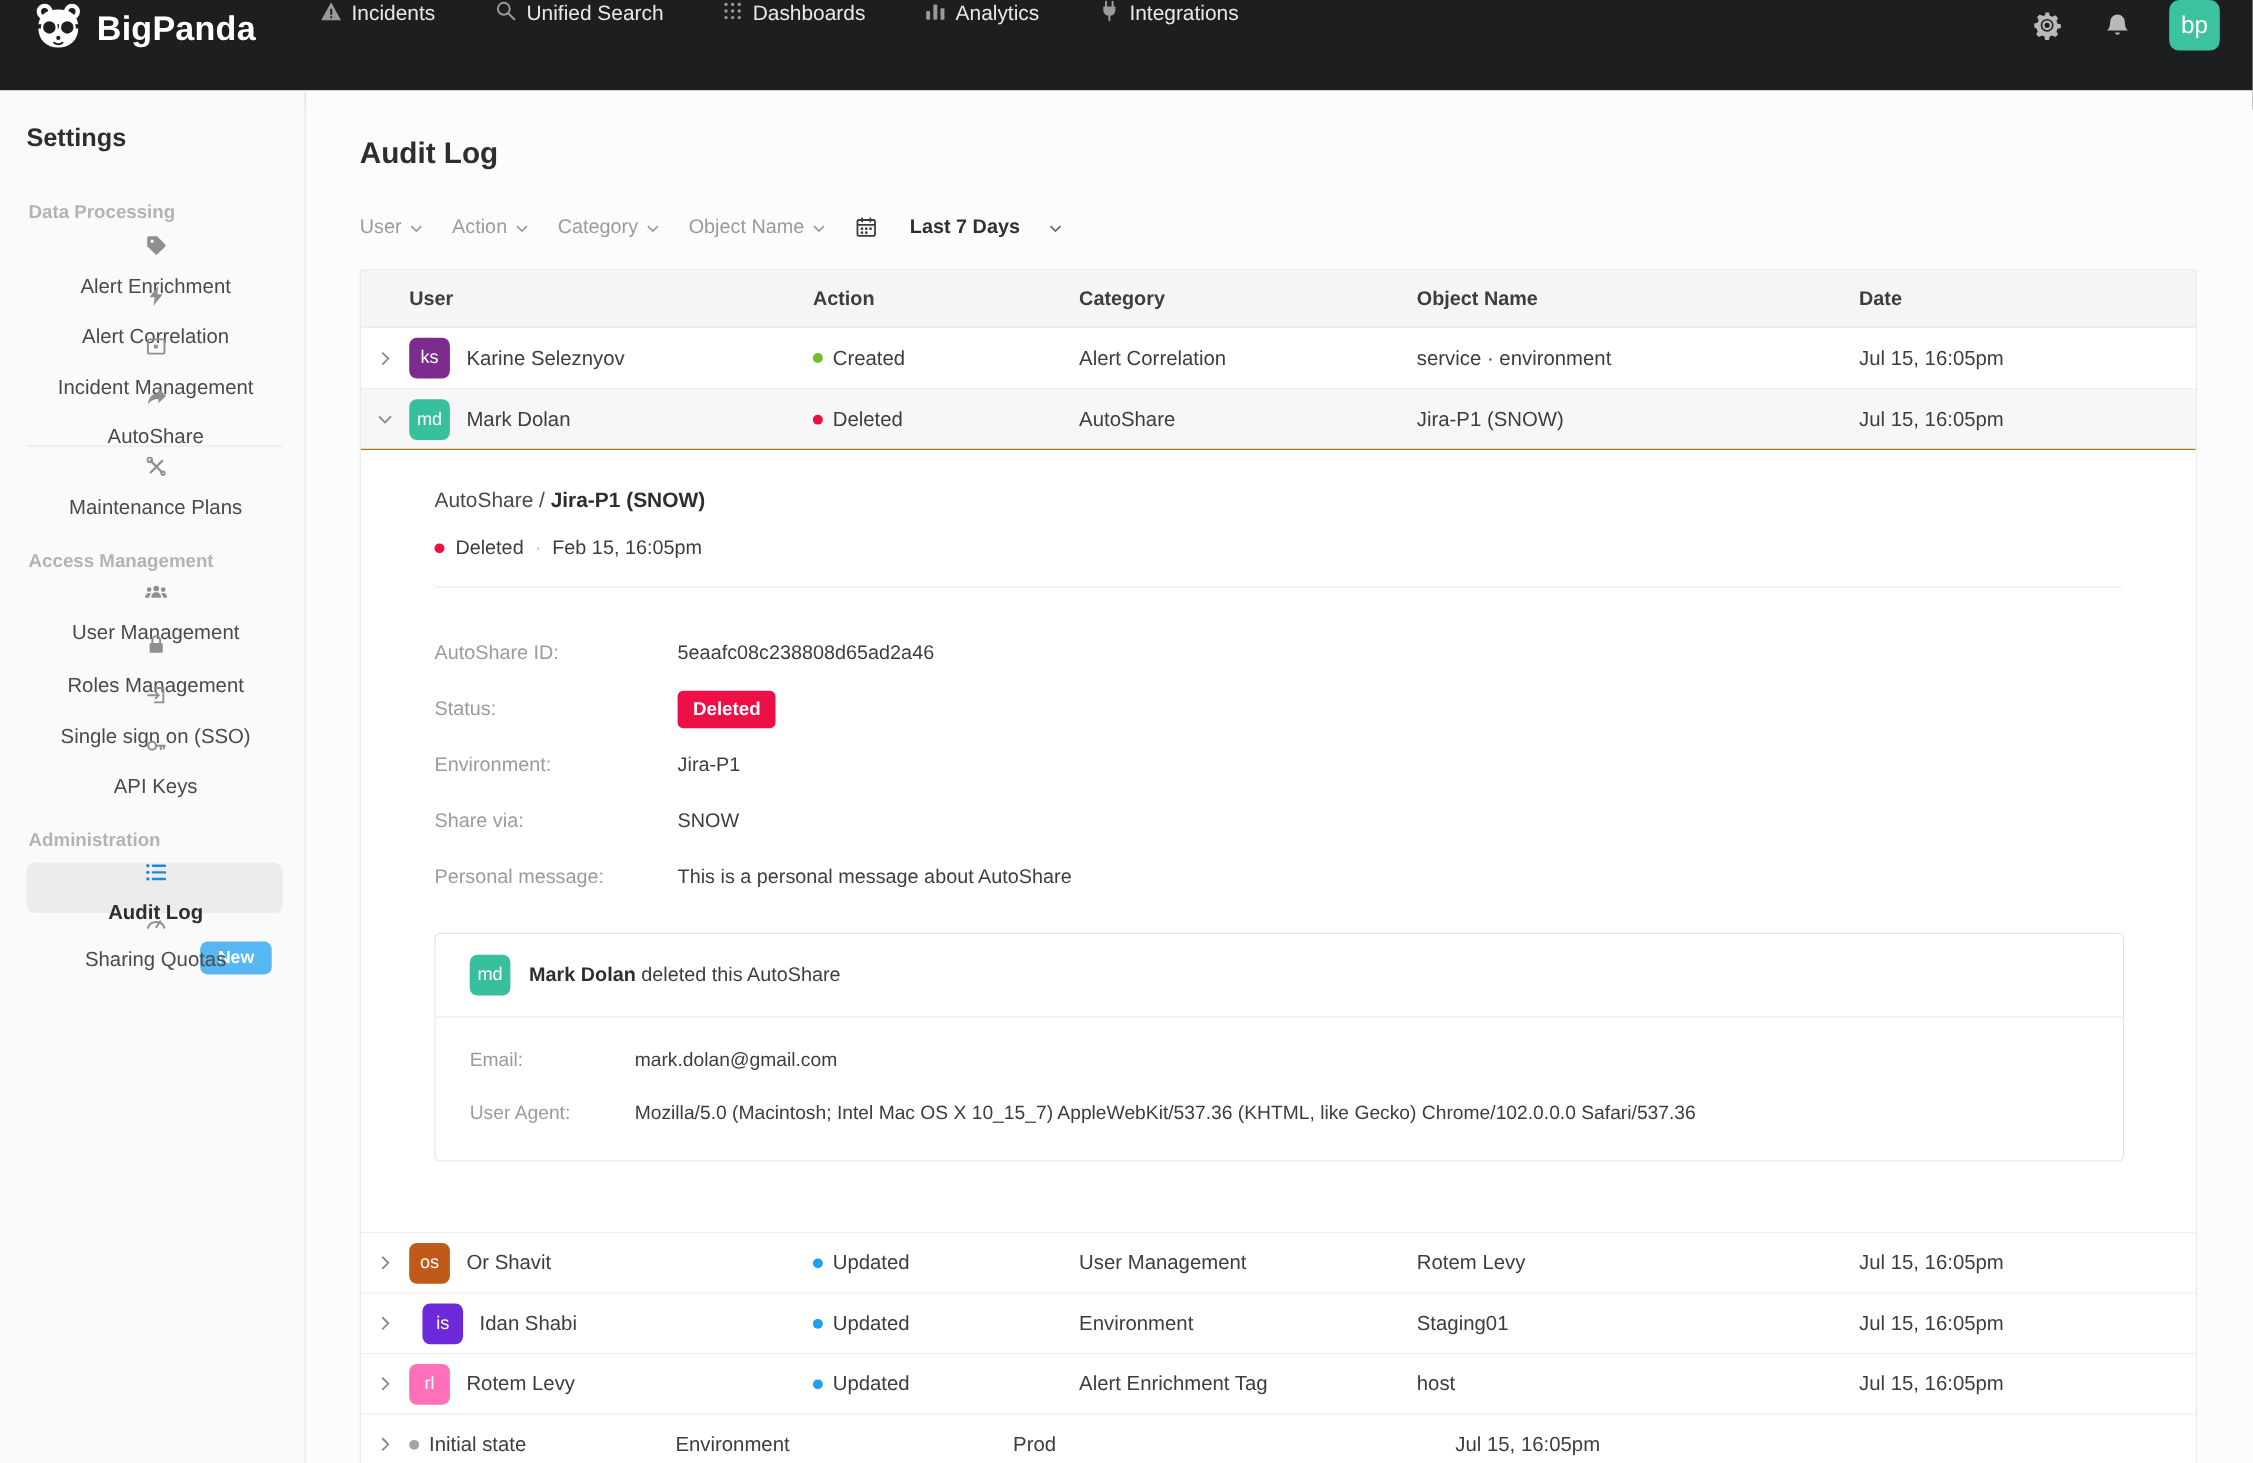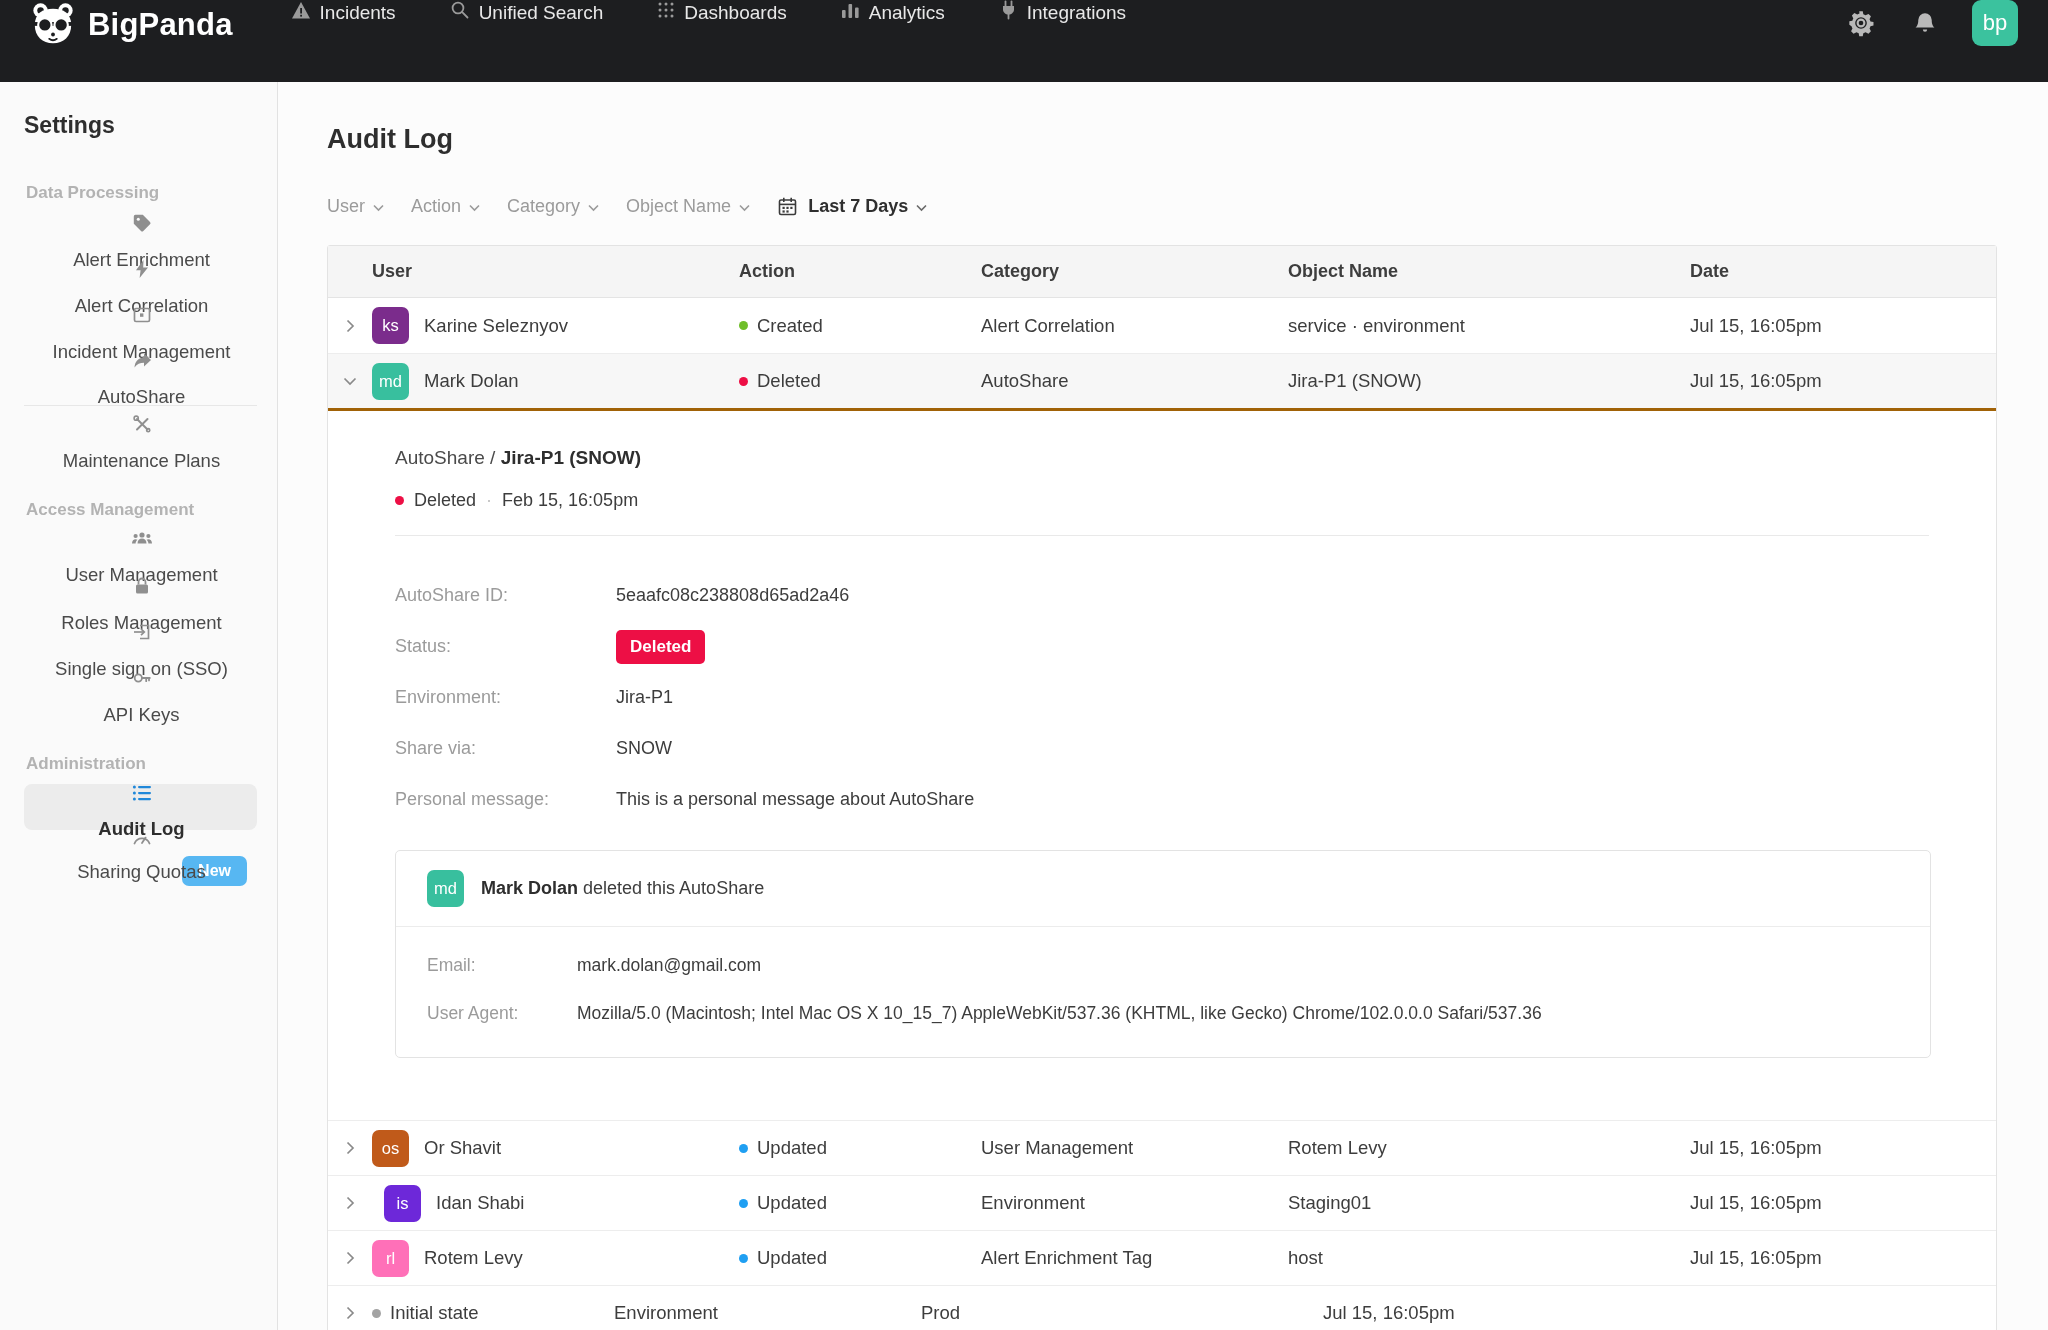--- a/index.html
+++ b/index.html
@@ -25,41 +25,41 @@
   .sb-item .sb-ic { width:22px; display:flex; justify-content:center; }
   .sb-item.active { background:#ececec; font-weight:bold; color:#2e2e2e; }
   .sb-divider { height:1px; background:#e7e7e7; margin:8px 0; }
   .badge-new { margin-left:auto; background:#57b7f2; color:#fff; font-size:16px; font-weight:bold; padding:6px 16px; border-radius:7px; }
 
   
   .main { position:absolute; top:82px; left:278px; right:0; bottom:0; background:#fcfcfc; padding:0 51px 0 49px; overflow:hidden; }
   .page-title { font-size:27px; font-weight:bold; color:#2e2e2e; margin-top:42px; }
   .filters { display:flex; align-items:center; gap:27px; margin-top:38px; height:26px; }
   .filter { display:flex; align-items:center; gap:8px; color:#9b9b9b; font-size:18px; cursor:pointer; }
-  .filter.dark { color:#2f2f2f; font-weight:bold; gap:8px; }
+  .filter.dark { color:#2f2f2f; font-weight:bold; gap:27px; }
   .filter .cal { margin-right:2px; display:flex; }
 
   
   .table { margin-top:26px; background:#fff; border:1px solid #e3e3e3; border-radius:3px; }
   .thead { display:flex; align-items:center; height:52px; background:#f5f5f5; border-bottom:1px solid #e4e4e4; font-size:18px; font-weight:bold; color:#3d3d3d; }
   .trow { display:flex; align-items:center; height:55px; font-size:18.5px; color:#3d3d3d; border-top:1px solid #ededed; background:#fff; cursor:pointer; }
   .trow.first { border-top:none; }
   .trow.expanded { background:#f7f7f7; }
   .c1 { width:44px; display:flex; justify-content:center; }
   .c2 { width:367px; display:flex; align-items:center; gap:15px; }
   .c3 { width:242px; display:flex; align-items:center; gap:9px; }
   .c4 { width:307px; }
   .c5 { width:402px; }
   .c6 { flex:1; }
   .avatar { width:37px; height:37px; border-radius:7px; color:#fff; font-size:16.5px; display:flex; align-items:center; justify-content:center; flex:none; }
   .dot { width:9px; height:9px; border-radius:50%; flex:none; }
   .chev { display:flex; }
 
   
-  .detail { background:#ffffff; border-top:3px solid #a16207; padding:36px 67px 0 67px; height:712px; }
+  .detail { background:#ffffff; border-top:1px solid #a16207; padding:36px 67px 0 67px; height:712px; }
   .breadcrumb { font-size:19px; color:#4a4a4a; }
   .breadcrumb b { color:#2e2e2e; }
   .d-status { display:flex; align-items:center; gap:10px; margin-top:21px; font-size:18px; color:#3d3d3d; }
   .d-status .sep { color:#c0c0c0; }
   .d-hr { height:1px; background:#e9e9e9; margin-top:24px; }
   .fields { margin-top:34px; }
   .frow { display:flex; align-items:center; min-height:51px; }
   .flabel { width:221px; color:#9b9b9b; font-size:18px; }
   .fvalue { font-size:18px; color:#3d3d3d; }
   .badge-deleted { background:#ed0f45; color:#fff; font-size:17px; font-weight:bold; padding:7px 14px; border-radius:5px; display:inline-block; }

